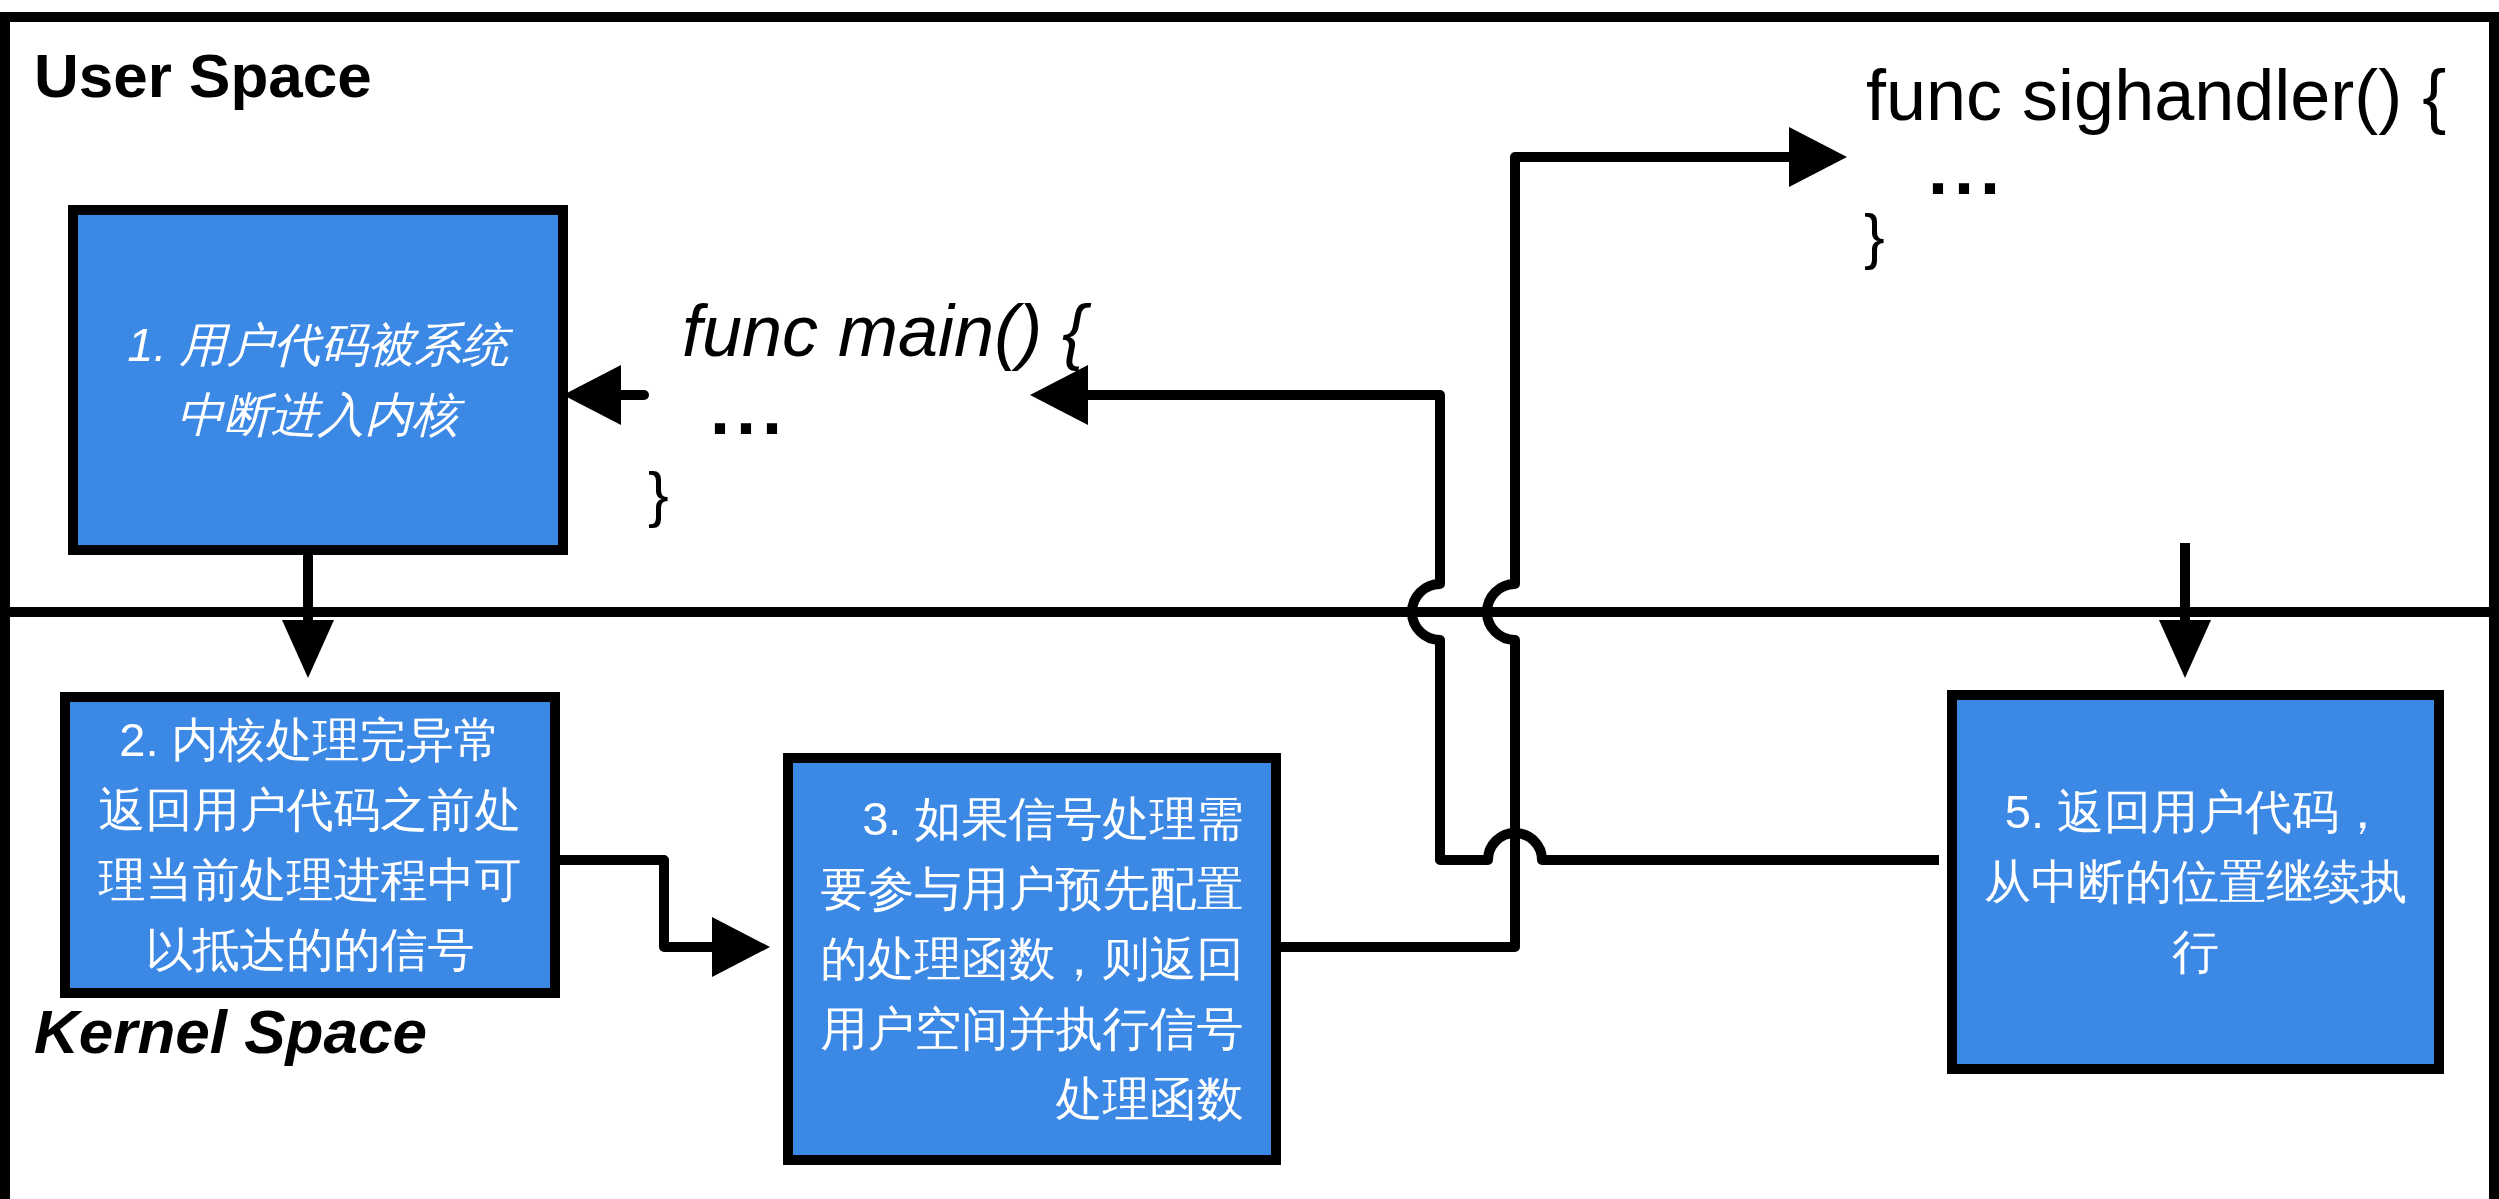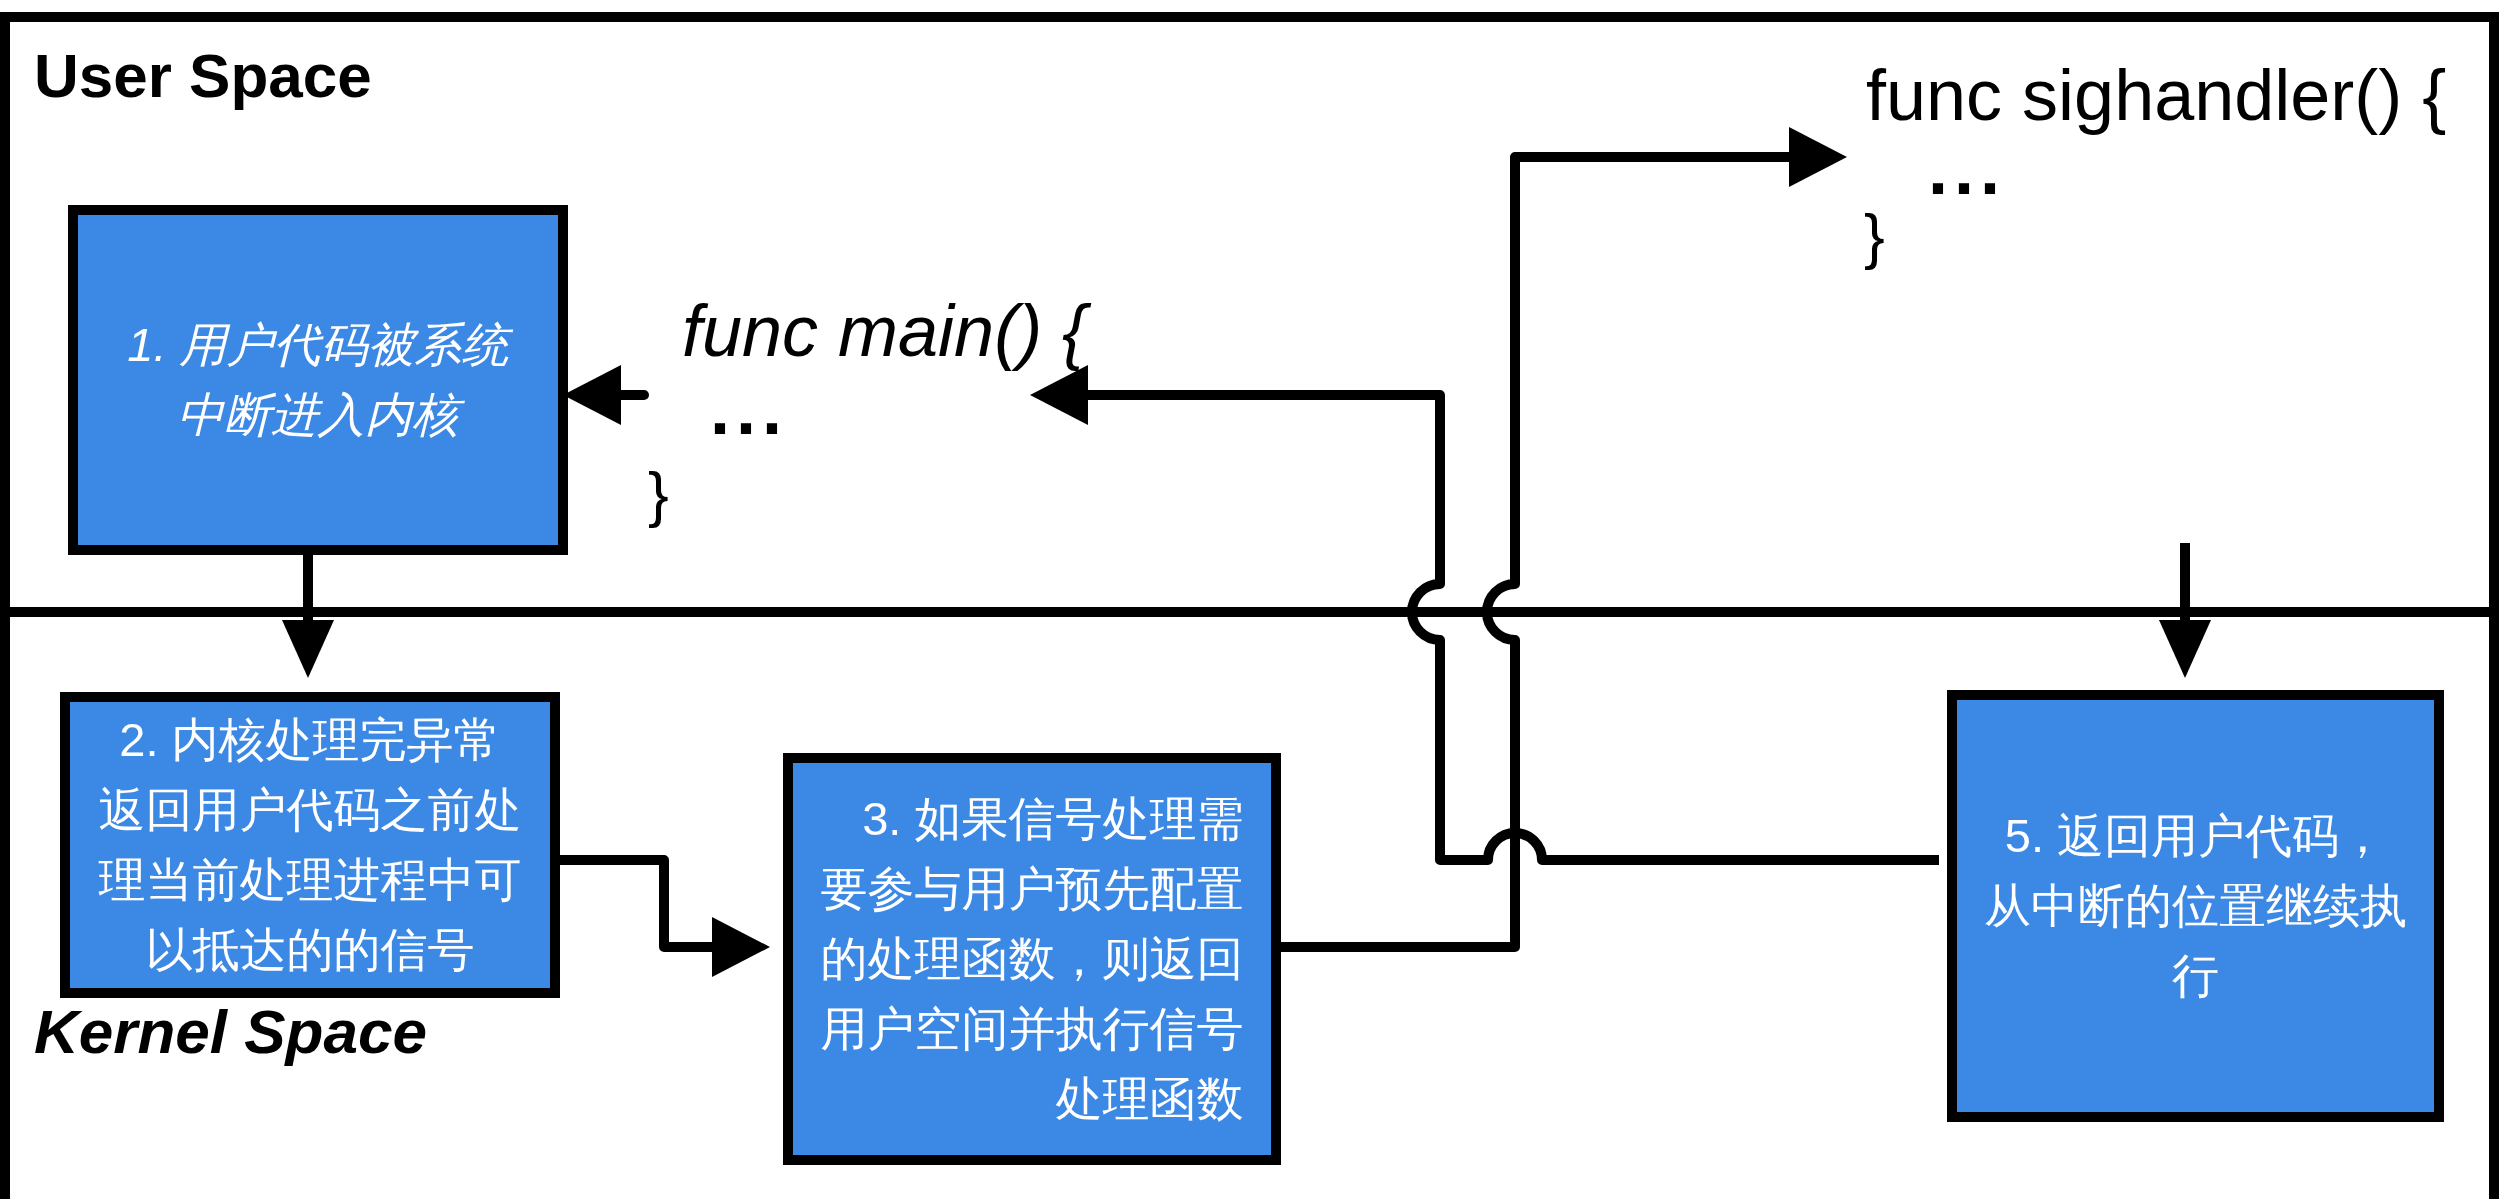--- a/index.html
+++ b/index.html
@@ -64,21 +64,21 @@
   }
   .code-dots { font-weight: bold; letter-spacing: 6px; }
   .code-brace { font-size: 62px; }
   
   #user-space-label   { left: 24px;  top: 18px; }
   #kernel-space-label { left: 24px;  top: 974px; font-style: italic; }
   #step-box-1 { left: 58px;   top: 183px; width: 500px; height: 350px; font-style: italic; }
   #step-box-2 { left: 50px;   top: 670px; width: 500px; height: 306px; }
   #step-box-3 { left: 773px;  top: 731px; width: 498px; height: 412px; text-align: right; }
   #step-box-4 { left: 1937px; top: 183px; width: 497px; height: 350px; }
-  #step-box-5 { left: 1937px; top: 668px; width: 497px; height: 432px; }
+  #step-box-5 { left: 1937px; top: 668px; width: 497px; height: 384px; }
   #main-code-open  { left: 672px; top: 268px; font-style: italic; }
   #main-code-body  { left: 700px; top: 346px; }
   #main-code-close { left: 638px; top: 436px; }
   #sig-code-open   { left: 1856px; top: 32px; }
   #sig-code-body   { left: 1918px; top: 106px; }
   #sig-code-close  { left: 1854px; top: 178px; }
 </style>
 </head>
 <body>
 

